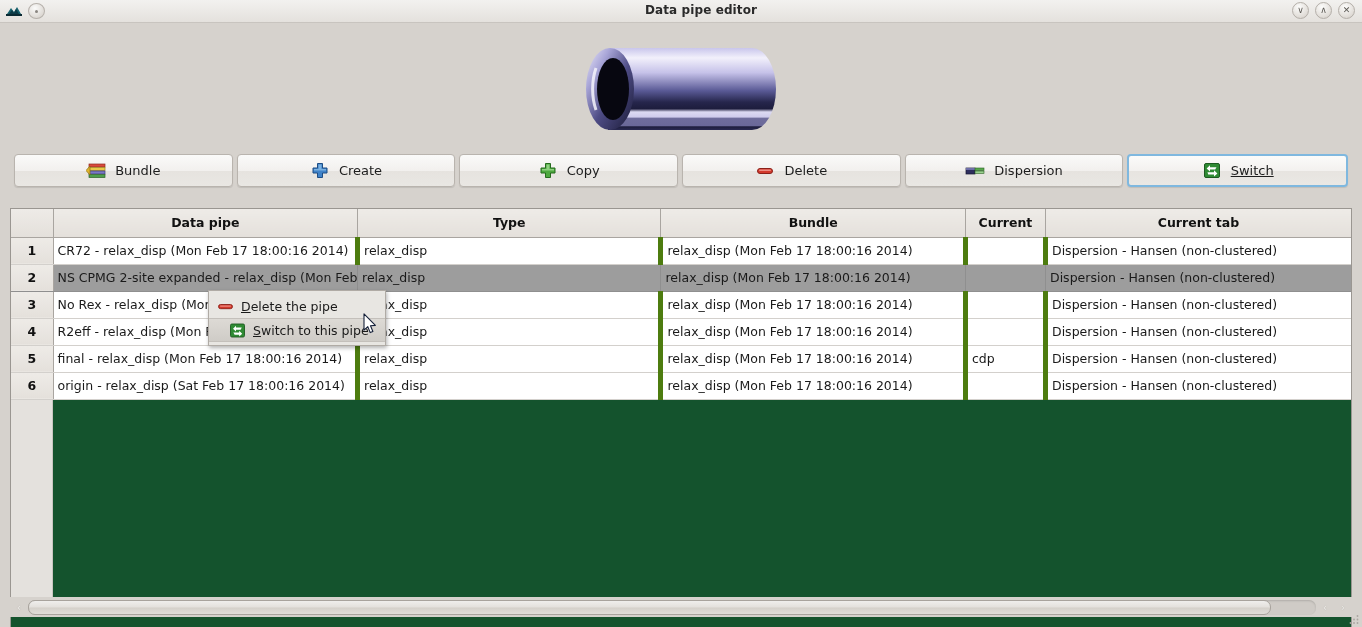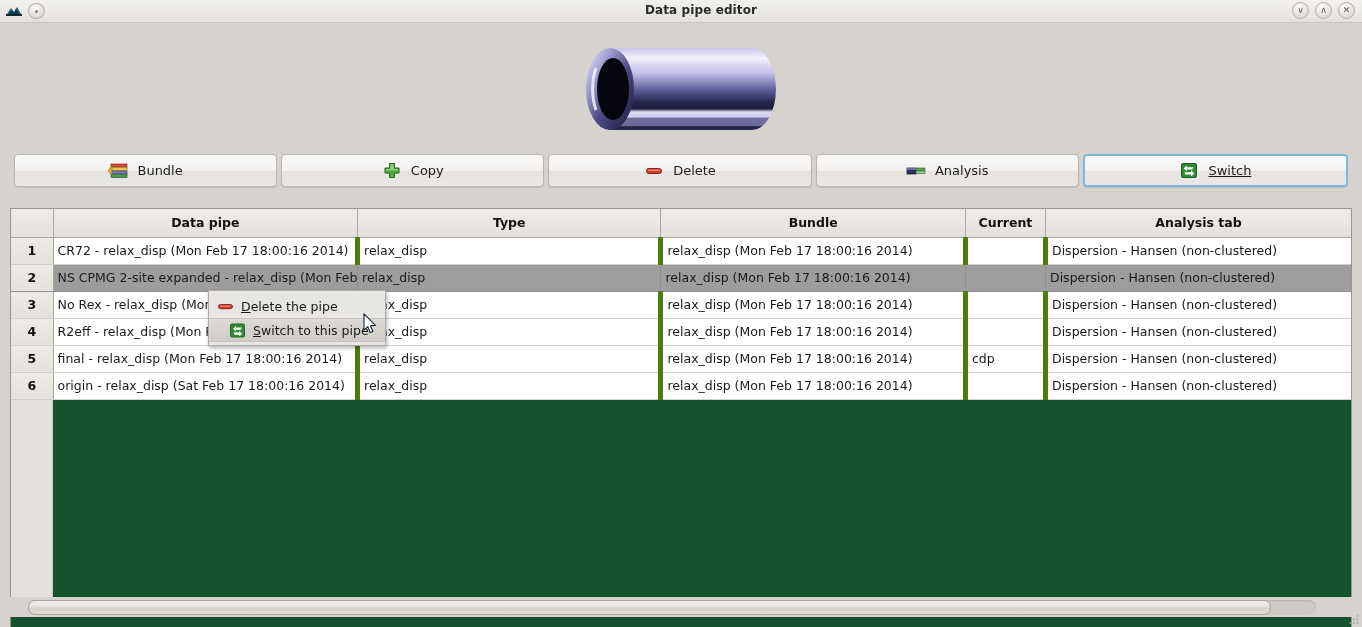--- a/index.html
+++ b/index.html
@@ -360,20 +360,27 @@
       <svg class="tool-icon" viewBox="0 0 20 17">
         <rect x="3" y="2" width="16" height="3" fill="#d94a3d" stroke="#8f2c22" stroke-width="0.7"></rect>
         <rect x="3" y="5.5" width="16" height="3" fill="#e8c84a" stroke="#9c8418" stroke-width="0.7"></rect>
         <rect x="3" y="9" width="16" height="3" fill="#7a78c4" stroke="#3d3b7a" stroke-width="0.7"></rect>
         <rect x="3" y="12.5" width="16" height="3" fill="#4f9e4a" stroke="#2c6029" stroke-width="0.7"></rect>
         <path d="M0 8.5 L4 4 L4 13 Z" fill="#e0b52e" stroke="#8a6c10" stroke-width="0.7"></path>
       </svg>
       <span>Bundle</span>
     </div>
 
+    <div class="tool-btn">
+      <svg class="tool-icon" viewBox="0 0 20 17">
+        <path d="M7.5 1.5 H12.5 V6 H17 V11 H12.5 V15.5 H7.5 V11 H3 V6 H7.5 Z" fill="#3f82c8" stroke="#1c4d84" stroke-width="1"></path>
+        <path d="M8.5 2.5 H11.5 V7 H16 V8.6 H4 V7 H8.5 Z" fill="#8fc0e8" opacity="0.75"></path>
+      </svg>
+      <span>Create</span>
+    </div>
 
     <div class="tool-btn">
       <svg class="tool-icon" viewBox="0 0 20 17">
         <path d="M7.5 1.5 H12.5 V6 H17 V11 H12.5 V15.5 H7.5 V11 H3 V6 H7.5 Z" fill="#4da83f" stroke="#256b1d" stroke-width="1"></path>
         <path d="M8.5 2.5 H11.5 V7 H16 V8.6 H4 V7 H8.5 Z" fill="#a5dd98" opacity="0.75"></path>
       </svg>
       <span>Copy</span>
     </div>
 
     <div class="tool-btn">
@@ -384,21 +391,21 @@
       <span>Delete</span>
     </div>
 
     <div class="tool-btn">
       <svg class="tool-icon" viewBox="0 0 20 17">
         <rect x="1" y="6" width="9" height="6" fill="#2e2e5e" stroke="#15152e" stroke-width="0.7"></rect>
         <rect x="1" y="6" width="9" height="2" fill="#6e6ea8"></rect>
         <rect x="10" y="6" width="9" height="2.5" fill="#57a84c" stroke="#2d6226" stroke-width="0.6"></rect>
         <rect x="10" y="9" width="9" height="2.5" fill="#9bd18f" stroke="#2d6226" stroke-width="0.6"></rect>
       </svg>
-      <span>Analysis</span>
+      <span>Dispersion</span>
     </div>
 
     <div class="tool-btn focused">
       <svg class="tool-icon" viewBox="0 0 20 17">
         <rect x="2.5" y="1.5" width="15" height="14" rx="1.5" fill="#2f8a33" stroke="#1d5a20" stroke-width="1"></rect>
         <path d="M14.5 5.2 H8 L8 3.2 L4.6 6.4 L8 9.6 L8 7.6 H13.2 Z" fill="#ffffff"></path>
         <path d="M5.5 11.8 H12 L12 9.8 L15.4 13 L12 16.2 L12 14.2 H6.2 Z" fill="#ffffff" transform="translate(0,-1.6)"></path>
       </svg>
       <span>Switch</span>
     </div>
@@ -417,21 +424,21 @@
           <col style="width:80px">
           <col style="width:305px">
         </colgroup>
         <thead>
           <tr>
             <th class="rownum"></th>
             <th>Data pipe</th>
             <th>Type</th>
             <th>Bundle</th>
             <th>Current</th>
-            <th style="border-right:none">Analysis tab</th>
+            <th style="border-right:none">Current tab</th>
           </tr>
         </thead>
         <tbody>
           <tr>
             <td class="rownum">1</td>
             <td>CR72 - relax_disp (Mon Feb 17 18:00:16 2014)</td>
             <td>relax_disp</td>
             <td>relax_disp (Mon Feb 17 18:00:16 2014)</td>
             <td></td>
             <td style="border-right:none">Dispersion - Hansen (non-clustered)</td>

